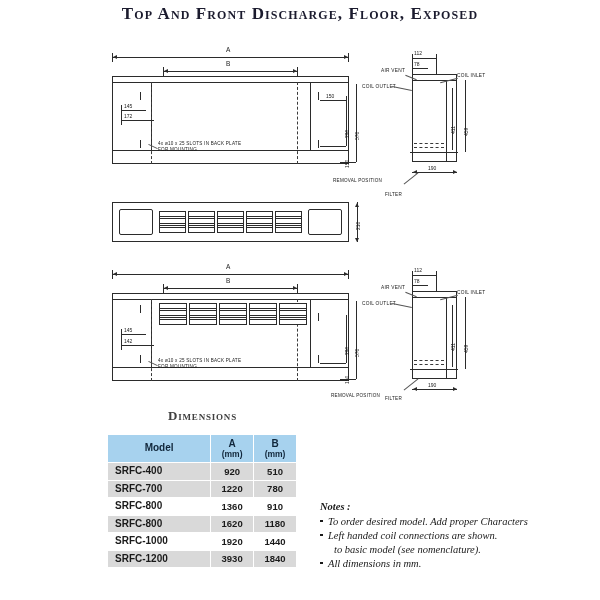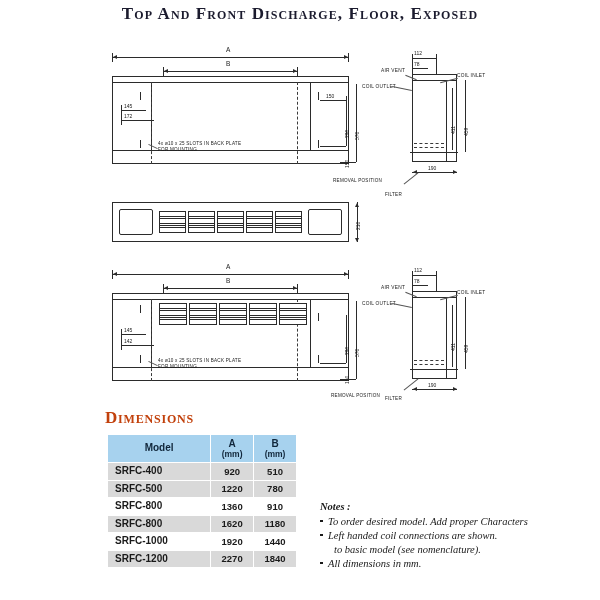--- a/index.html
+++ b/index.html
@@ -40,23 +40,23 @@
   .ar-u,.ar-d{position:absolute;width:0;height:0;border-left:2px solid transparent;border-right:2px solid transparent;}
   .ar-u{border-bottom:4px solid #2b2b2b;}
   .ar-d{border-top:4px solid #2b2b2b;}
 
   .louver{position:absolute;border:1px solid #2b2b2b;box-sizing:border-box;background:
       repeating-linear-gradient(to bottom,#ffffff 0 1.6px,#2b2b2b 1.6px 2.3px);}
   .panel{position:absolute;border:1px solid #2b2b2b;box-sizing:border-box;border-radius:2px;background:#fff;}
 
   
   .dimtitle{
-    position:absolute;left:105px;top:408px;width:195px;text-align:left;
-    font-family:"Liberation Serif",serif;font-size:17px;font-weight:bold;
-    font-variant:small-caps;letter-spacing:.8px;color:#c2410c;
+    position:absolute;left:105px;top:408px;width:195px;text-align:center;
+    font-family:"Liberation Serif",serif;font-size:13px;font-weight:bold;
+    font-variant:small-caps;letter-spacing:.8px;color:#404040;
   }
   table.dims{
     position:absolute;left:107px;top:434px;width:190px;border-collapse:collapse;
     font-size:9.5px;font-weight:bold;
   }
   table.dims th,table.dims td{
     border:1px solid #ffffff;padding:3px 2px;text-align:center;line-height:1.05;
   }
   table.dims thead th{background:#a7d2ee;color:#10263a;font-size:10px;padding:4px 2px;}
   table.dims tbody td:first-child{text-align:left;padding-left:7px;font-size:10px;}
@@ -301,42 +301,42 @@
         </th>
       </tr>
     </thead>
     <tbody>
       <tr class="odd">
         <td>SRFC-400</td>
         <td>920</td>
         <td>510</td>
       </tr>
       <tr class="odd">
-        <td>SRFC-500</td>
+        <td>SRFC-700</td>
         <td>1220</td>
         <td>780</td>
       </tr>
       <tr class="even">
         <td>SRFC-800</td>
         <td>1360</td>
         <td>910</td>
       </tr>
       <tr class="odd">
         <td>SRFC-800</td>
         <td>1620</td>
         <td>1180</td>
       </tr>
       <tr class="even">
         <td>SRFC-1000</td>
         <td>1920</td>
         <td>1440</td>
       </tr>
       <tr class="odd">
         <td>SRFC-1200</td>
-        <td>2270</td>
+        <td>3930</td>
         <td>1840</td>
       </tr>
     </tbody>
   </table>
 
   <div class="notes">
     <div class="nh">Notes :</div>
     <ul>
       <li>To order desired model. Add proper Characters</li>
       <li>Left handed coil connections are shown.</li>

